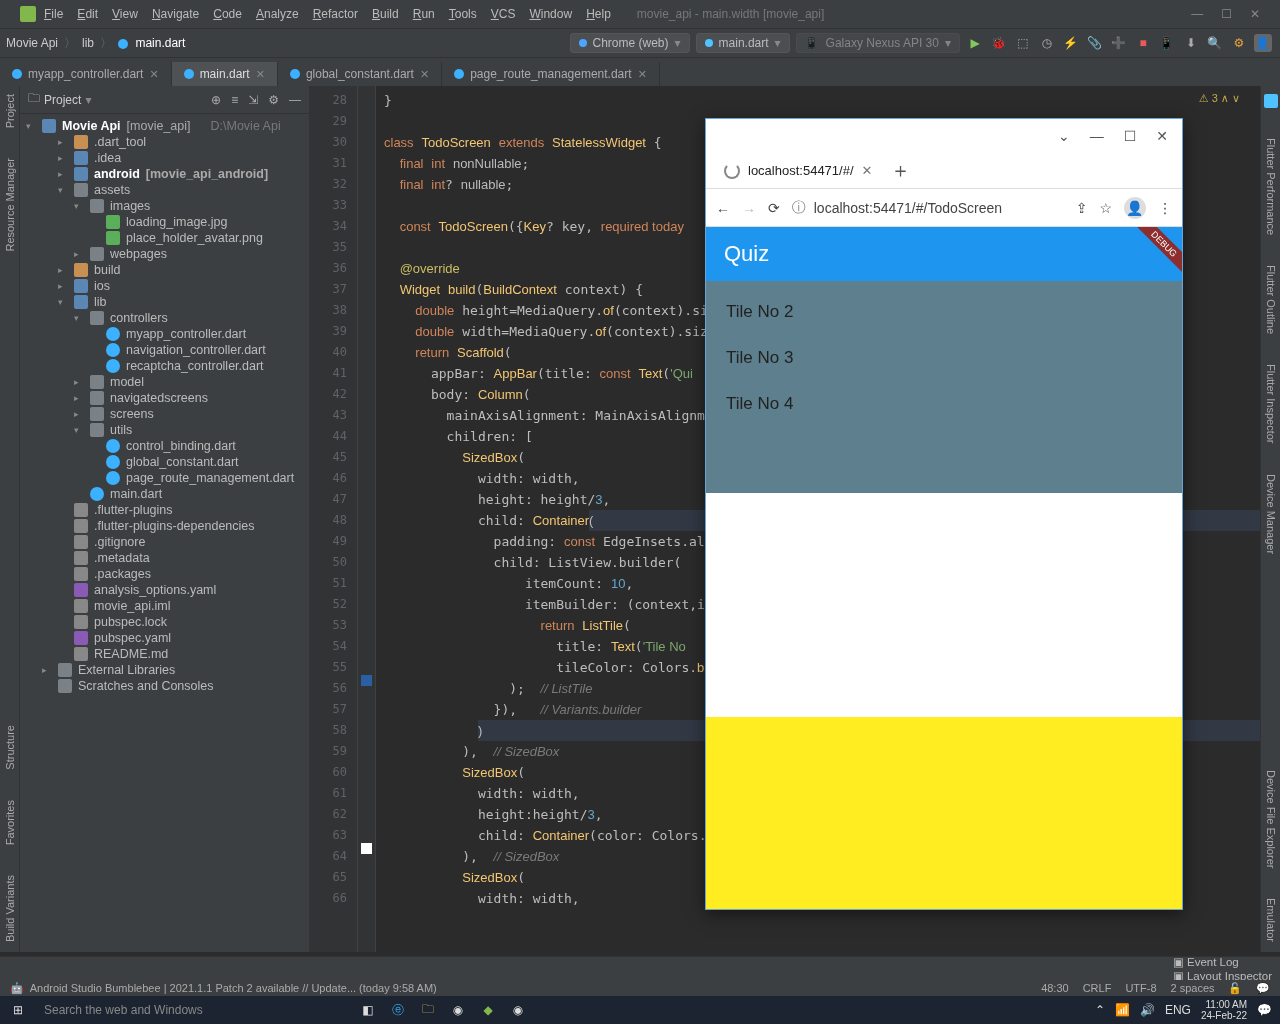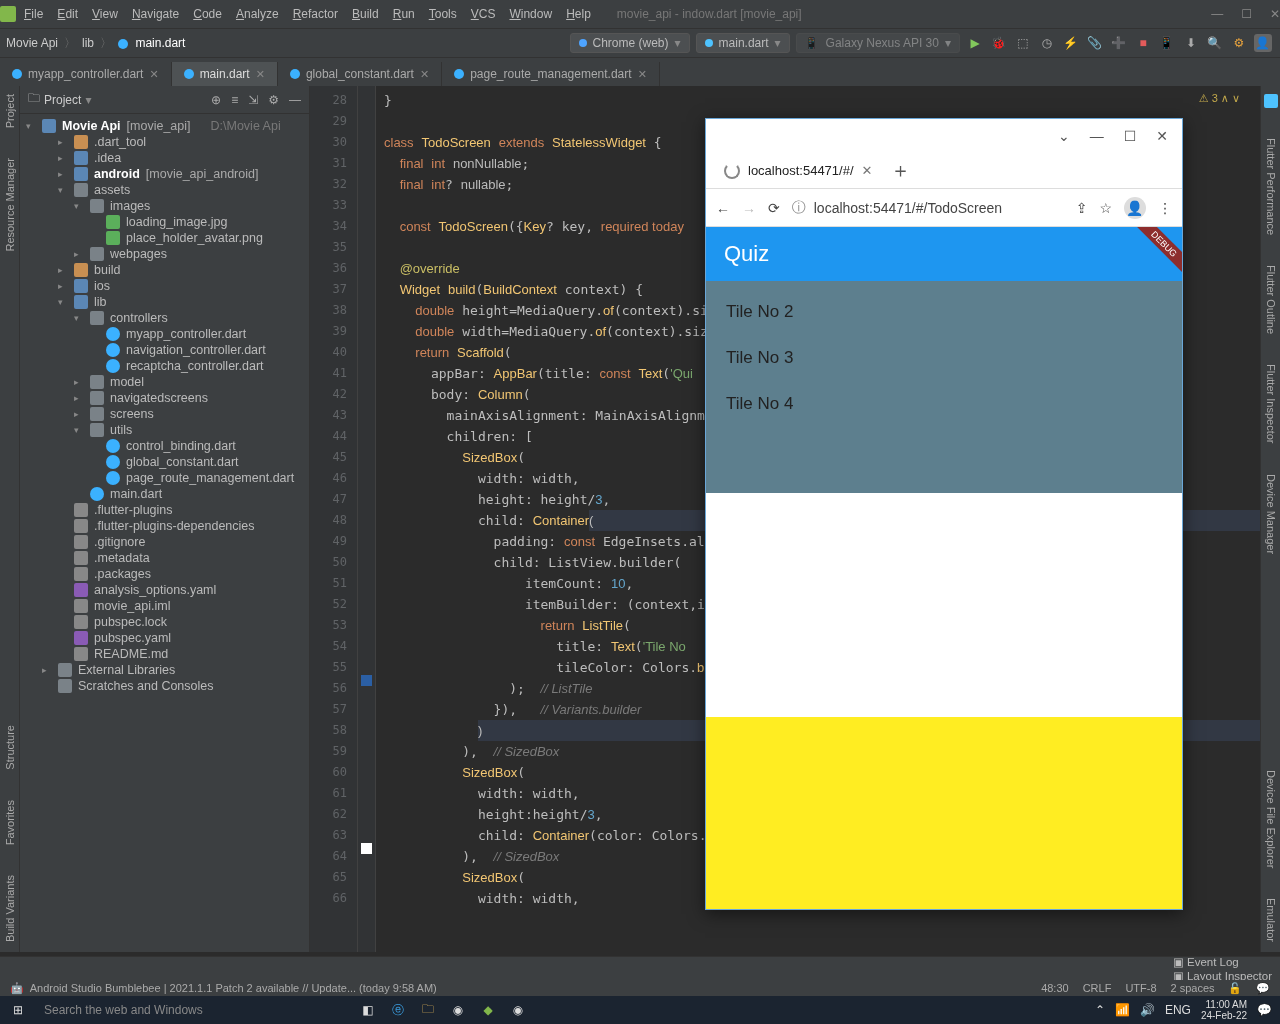--- a/index.html
+++ b/index.html
@@ -1,19 +1,19 @@
 <!DOCTYPE html>
 <html><head>
 <meta charset="utf-8">
 <style>
 * { margin:0; padding:0; box-sizing:border-box; font-family:"Segoe UI",sans-serif; }
 body { background:#2b2b2b; color:#bbb; overflow:hidden; width:1280px; height:1024px; position:relative; }
 
 
-.menubar { height:28px; background:#3c3f41; display:flex; align-items:center; padding:0 0; font-size:12px; color:#bbb; }
+.menubar { height:28px; background:#3c3f41; display:flex; align-items:center; padding:0 20px; font-size:12px; color:#bbb; }
 .menubar .logo { width:16px; height:16px; background:#82b74b; border-radius:2px; margin-right:8px; }
 .menubar .mi { margin-right:14px; cursor:pointer; }
 .menubar .mi u { text-decoration:underline; }
 .menubar .context { color:#777; margin-left:12px; }
 .menubar .winbtns { margin-left:auto; display:flex; gap:18px; color:#888; }
 
 
 .toolbar { height:30px; background:#3c3f41; display:flex; align-items:center; border-top:1px solid #323232; border-bottom:1px solid #323232; font-size:12px; }
 .toolbar .crumb { padding:0 6px; color:#ccc; }
 .toolbar .crumb-sep { color:#777; }
@@ -100,21 +100,21 @@
 .taskbar .time { text-align:right; font-size:10px; line-height:11px; }
 .tasktray{display:flex; gap:6px; margin-left:20px;}
 .ticon{width:24px;height:24px;display:flex;align-items:center;justify-content:center;border-radius:2px;}
 </style>
 </head>
 <body>
 
 <div class="menubar">
   <div class="logo"></div>
   <span id="menuitems"><span class="mi"><u>F</u>ile</span><span class="mi"><u>E</u>dit</span><span class="mi"><u>V</u>iew</span><span class="mi"><u>N</u>avigate</span><span class="mi"><u>C</u>ode</span><span class="mi"><u>A</u>nalyze</span><span class="mi"><u>R</u>efactor</span><span class="mi"><u>B</u>uild</span><span class="mi"><u>R</u>un</span><span class="mi"><u>T</u>ools</span><span class="mi"><u>V</u>CS</span><span class="mi"><u>W</u>indow</span><span class="mi"><u>H</u>elp</span></span>
-  <span class="context">movie_api - indow.dart [movie_api]</span>
+  <span class="context">movie_api - main.width [movie_api]</span>
   <div class="winbtns">
     <span>—</span>
     <span>☐</span>
     <span>✕</span>
   </div>
 </div>
 
 <div class="toolbar">
   <span class="crumb">Movie Api</span>
   <span class="crumb-sep">〉</span>
@@ -216,21 +216,21 @@
         </div>
         <div class="nd" style="padding-left:38px">
           <span class="ar">▸</span>
           <span class="ic fldb"></span>
           <span class="">.idea</span>
         </div>
         <div class="nd" style="padding-left:38px">
           <span class="ar">▸</span>
           <span class="ic fldb"></span>
           <span class="bold">android</span> 
-          <span style="color:#aaa;">[movie_api_android]</span>
+          <span style="color:#aaa;font-weight:bold;">[movie_api_android]</span>
         </div>
         <div class="nd" style="padding-left:38px">
           <span class="ar">▾</span>
           <span class="ic fld"></span>
           <span class="">assets</span>
         </div>
         <div class="nd" style="padding-left:54px">
           <span class="ar">▾</span>
           <span class="ic fld"></span>
           <span class="">images</span>

